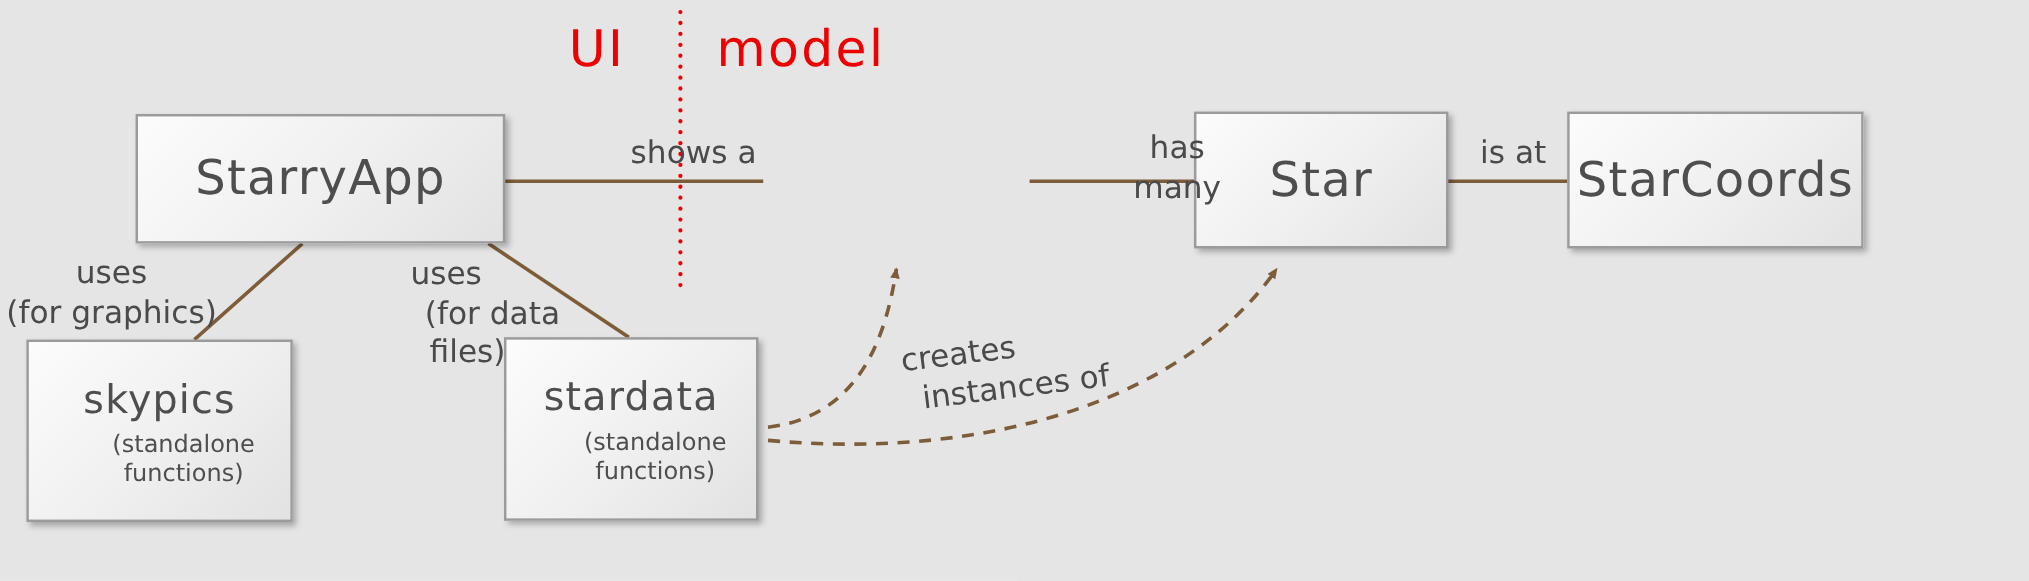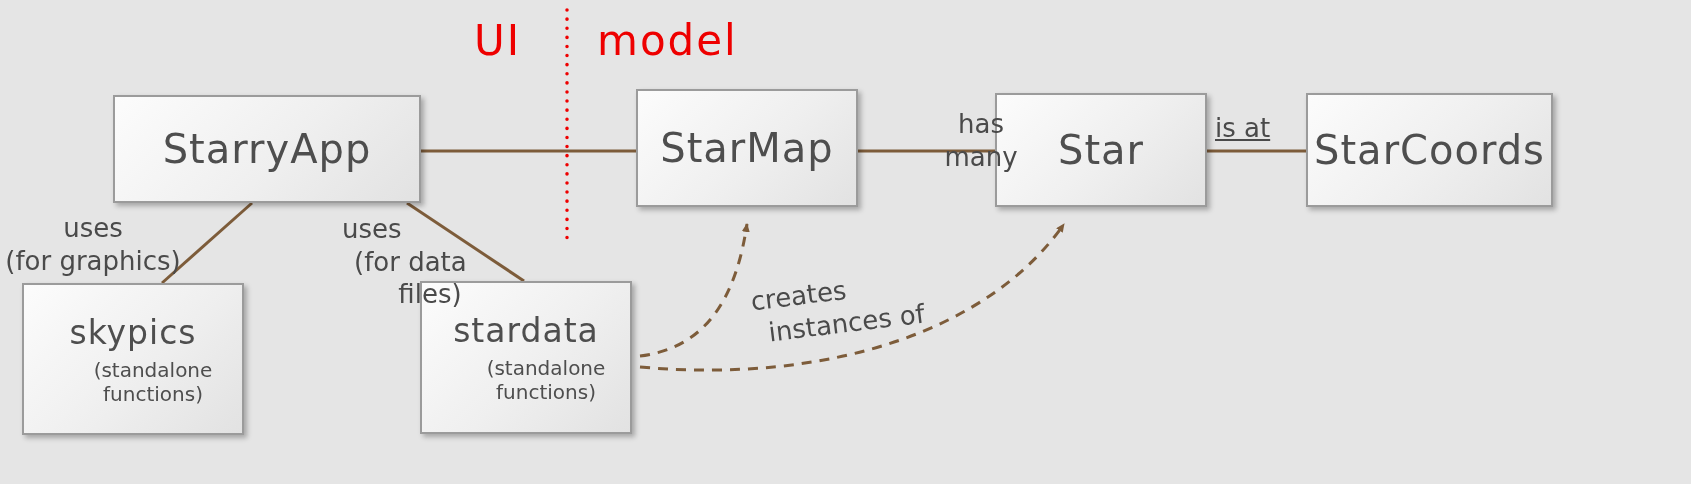--- a/index.html
+++ b/index.html
@@ -26,21 +26,21 @@
   #node-starcoords { left:1306px; top:93px; width:247px; height:114px; }
   #node-skypics    { left:22px;  top:283px; width:222px; height:152px; }
   #node-stardata   { left:420px; top:281px; width:212px; height:153px; }
   #node-skypics .node-title, #node-stardata .node-title { font-size:33px; }
 
   .edge-label {
     position:absolute; color:#4a4a4a; font-size:26px; line-height:1.25;
   }
   #label-shows-a       { left:518px; top:112px; width:120px; text-align:center; }
   #label-has-many      { left:918px; top:108px; width:76px;  text-align:center;margin-left:25px; }
-  #label-is-at         { left:1215px; top:112px; width:92px; text-align:left;text-decoration:underline; }
+  #label-is-at         { left:1215px; top:112px; width:92px; text-align:center; }
   #label-uses-graphics { left:0px;   top:212px; width:186px; text-align:center; }
   #label-uses-data     { left:342px; top:213px; width:160px; text-align:left; }
   #label-creates       { left:752px; top:272px; width:220px; text-align:left;
                          transform:rotate(-7deg); }
   #label-creates .line2 { padding-left:14px; display:block; }
 
   .region-label {
     position:absolute; color:#ee0000; font-size:42px; letter-spacing:2px;
   }
   #label-ui    { left:474px; top:16px; }
@@ -70,59 +70,57 @@
     <path d="M640 367 C 830 384, 990 330, 1064 224" stroke="#7d5c3a" stroke-width="3" fill="none" stroke-dasharray="10 8" marker-end="url(#arrowhead)"></path>
   </svg>
 
   <div class="region-label" id="label-ui">UI</div>
   <div class="region-label" id="label-model">model</div>
 
   <div class="node" id="node-starryapp">
     <div class="node-title">StarryApp</div>
   </div>
 
-  <div class="node" id="node-starmap">
-    <div class="node-title">StarMap</div>
-  </div>
 
   <div class="node" id="node-star">
     <div class="node-title">Star</div>
   </div>
 
   <div class="node" id="node-starcoords">
     <div class="node-title">StarCoords</div>
   </div>
 
   <div class="node" id="node-skypics">
     <div class="node-title">skypics</div>
     <div class="node-sub">(standalone functions)</div>
   </div>
 
   <div class="node" id="node-stardata">
     <div class="node-title">stardata</div>
     <div class="node-sub">(standalone functions)</div>
   </div>
 
+  <div class="edge-label" id="label-shows-a">shows a</div>
 
   <div class="edge-label" id="label-has-many">
     <span style="display:block;">has</span>
     <span style="display:block;">many</span>
   </div>
 
   <div class="edge-label" id="label-is-at">is at</div>
 
   <div class="edge-label" id="label-uses-graphics">
     <span style="display:block;">uses</span>
     <span style="display:block;">(for graphics)</span>
   </div>
 
   <div class="edge-label" id="label-uses-data">
     <span style="display:block;">uses</span>
     <span style="display:block;margin-left:12px;">(for data</span>
-    <span style="display:block; padding-left:16px;text-align:center;">files)</span>
+    <span style="display:block; padding-left:16px;">files)</span>
   </div>
 
   <div class="edge-label" id="label-creates">
     <span style="display:block;">creates</span>
     <span class="line2">instances of</span>
   </div>
 
 </div>
 
 </body></html>

